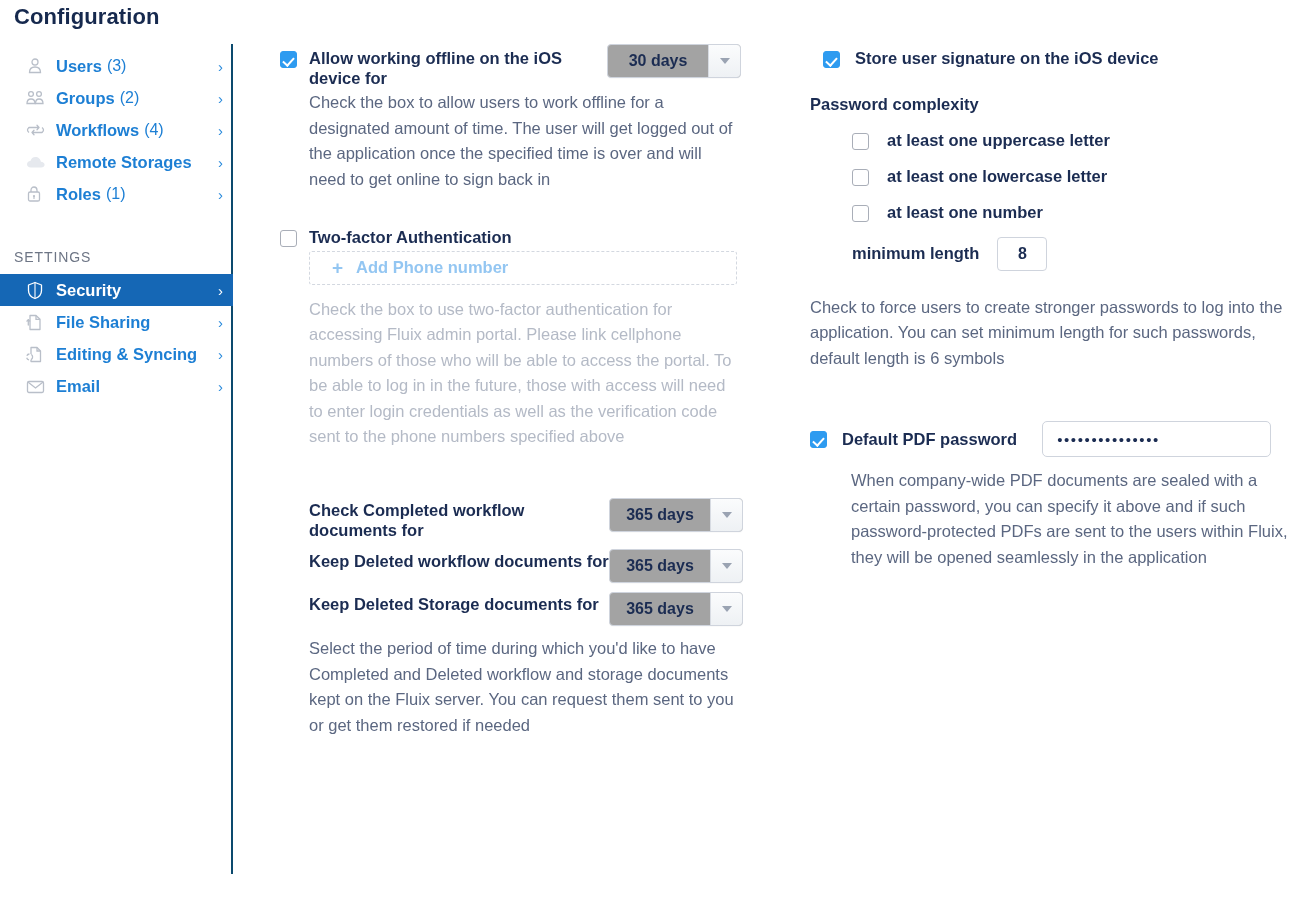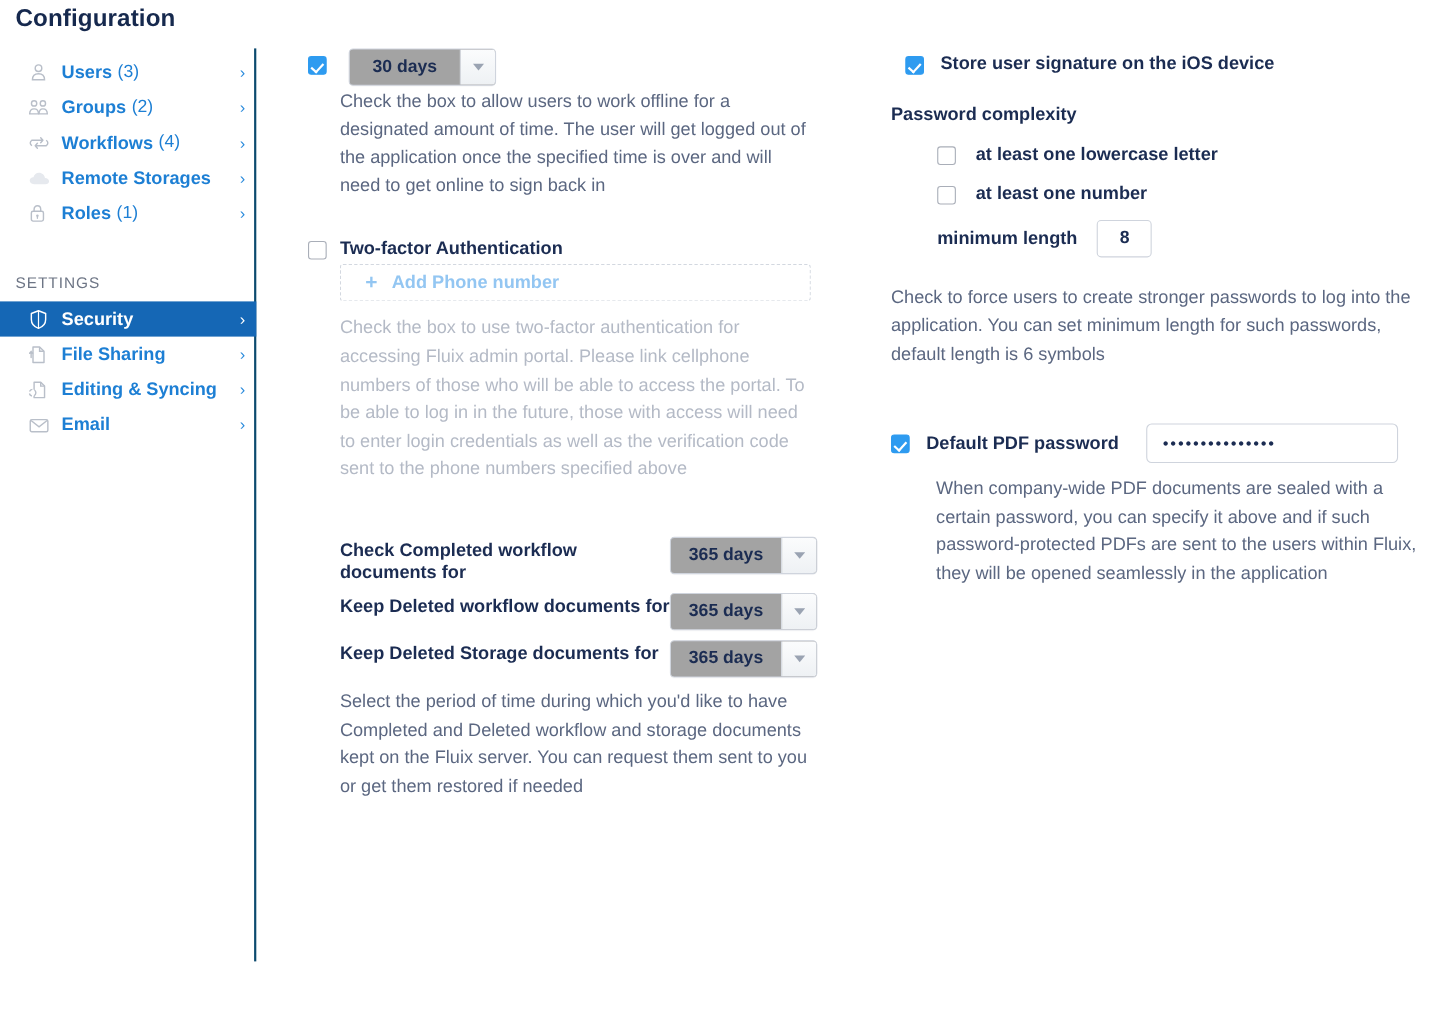--- a/index.html
+++ b/index.html
@@ -310,20 +310,21 @@
         <span class="nav-chevron">›</span>
       </div>
     </div>
   </div>
 
   <div class="col-left">
 
     <div class="blk-offline">
       <div class="hdr">
         <span class="cb checked"></span>
+        <span class="txt lbl-strong">Allow working offline on the iOS device for</span>
         <span class="sel-wrap">
           <span class="select">
             <span class="val">30 days</span>
             <span class="arrow">
                 <i></i>
               </span>
           </span>
         </span>
       </div>
       <div class="desc">Check the box to allow users to work offline for a designated amount of time. The user will get logged out of the application once the specified time is over and will need to get online to sign back in</div>
@@ -389,20 +390,24 @@
 
     <div class="r-sig">
       <span class="cb checked"></span>
       <span class="lbl-strong">Store user signature on the iOS device</span>
     </div>
 
     <div class="pc-title">Password complexity</div>
 
     <div class="pc-row">
       <span class="cb"></span>
+      <span class="pl">at least one uppercase letter</span>
+    </div>
+    <div class="pc-row">
+      <span class="cb"></span>
       <span class="pl">at least one lowercase letter</span>
     </div>
     <div class="pc-row">
       <span class="cb"></span>
       <span class="pl">at least one number</span>
     </div>
 
     <div class="pc-min">
       <span class="pl">minimum length</span>
       <span class="num-input">8</span>

